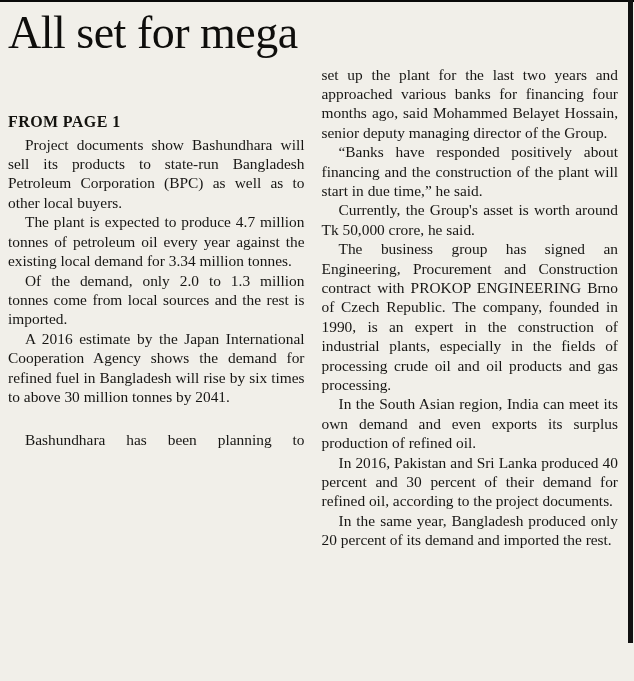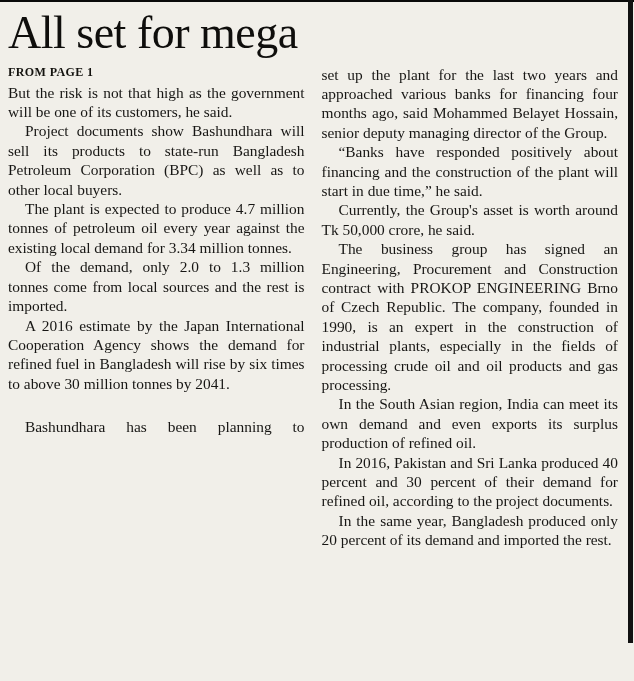--- a/index.html
+++ b/index.html
@@ -60,25 +60,26 @@
   .col {
     flex: 1 1 0;
     text-align: justify;
     font-size: 15.4px;
     line-height: 1.26;
     hyphens: auto;
     -webkit-hyphens: auto;
   }
 
   .kicker {
-    font-size: 12px;
+    font-size: 16px;
     font-weight: 700;
     letter-spacing: 0.4px;
     margin-bottom: 3px;
     color: #14130f;
+    margin-top: 47px;
   }
 
   .col p {
     text-indent: 17px;
   }
 
   .col p.no-indent {
     text-indent: 0;
   }
 
@@ -93,21 +94,20 @@
 <div class="page">
   <div class="top-rule"></div>
   <div class="right-rule"></div>
 
   <h1 class="headline">All set for mega</h1>
 
   <div class="columns">
 
     <div class="col">
       <div class="kicker">FROM PAGE 1</div>
-      <p class="no-indent">But the risk is not that high as the government will be one of its customers, he said.</p>
       <p>Project documents show Bashundhara will sell its products to state-run Bangladesh Petroleum Corporation (BPC) as well as to other local buyers.</p>
       <p>The plant is expected to produce 4.7 million tonnes of petroleum oil every year against the existing local demand for 3.34 million tonnes.</p>
       <p>Of the demand, only 2.0 to 1.3 million tonnes come from local sources and the rest is imported.</p>
       <p>A 2016 estimate by the Japan International Cooperation Agency shows the demand for refined fuel in Bangladesh will rise by six times to above 30 million tonnes by 2041.</p>
       <p class="fill-last">Bashundhara has been planning to</p>
     </div>
 
     <div class="col">
       <p class="no-indent">set up the plant for the last two years and approached various banks for financing four months ago, said Mohammed Belayet Hossain, senior deputy managing director of the Group.</p>
       <p>“Banks have responded positively about financing and the construction of the plant will start in due time,” he said.</p>

